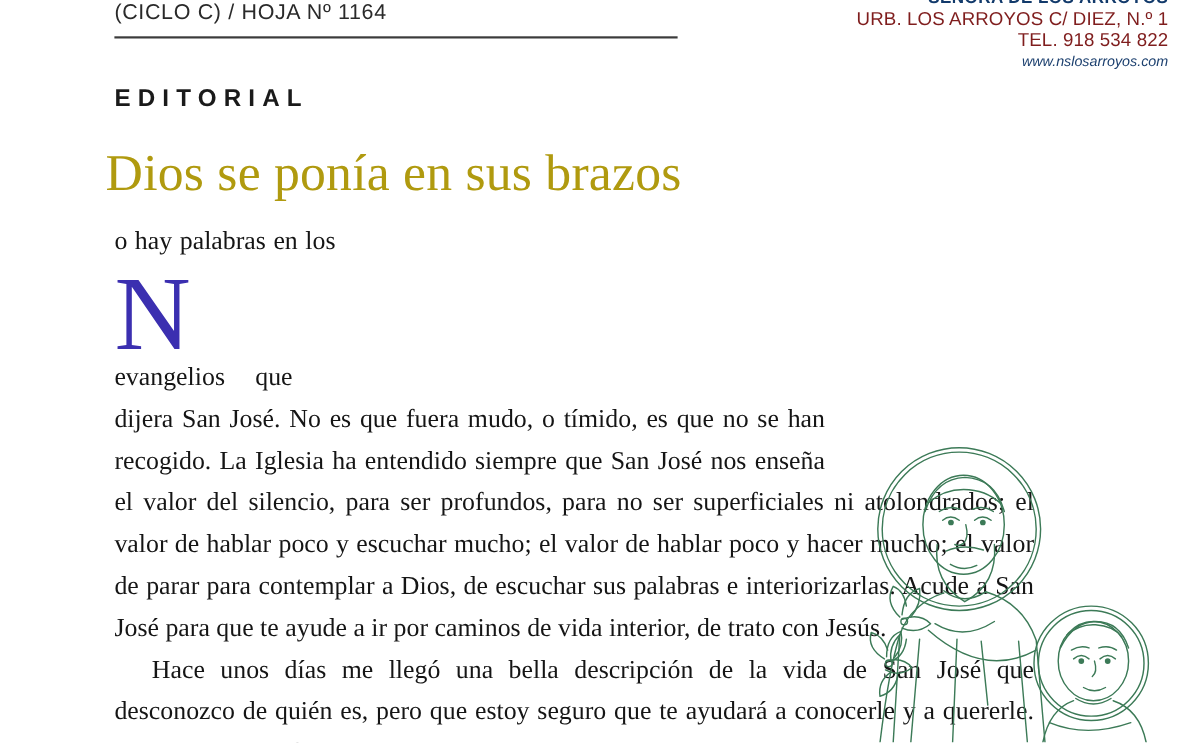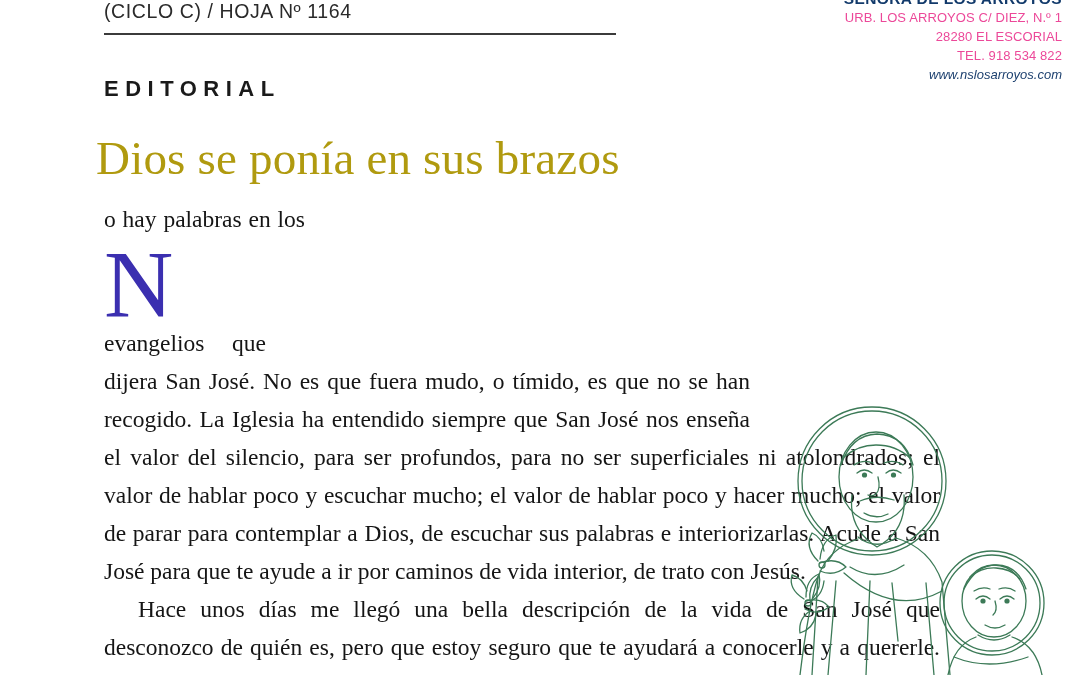--- a/index.html
+++ b/index.html
@@ -55,24 +55,24 @@
   }
   .contact .org {
     font-weight: bold;
     font-size: 15.5px;
     letter-spacing: 0.4px;
     color: #123a6b;
     line-height: 18px;
     white-space: nowrap;
   }
   .contact .line {
-    font-size: 13px;
+    font-size: 17px;
     line-height: 19px;
     letter-spacing: 0.1px;
-    color: #ec4899;
+    color: #7f1d1d;
     white-space: nowrap;
   }
   .contact .web {
     font-size: 13px;
     line-height: 20px;
     color: #1b3f6e;
     white-space: nowrap;
     font-style: italic;
   }
 
@@ -152,21 +152,20 @@
 </head>
 <body>
 
 <div class="masthead">
   <div class="issue-line">(CICLO C) / HOJA Nº 1164</div>
   <div class="masthead-rule"></div>
 
   <div class="contact">
     <div class="org">SEÑORA DE LOS ARROYOS</div>
     <div class="line">URB. LOS ARROYOS C/ DIEZ, N.º 1</div>
-    <div class="line">28280 EL ESCORIAL</div>
     <div class="line">TEL. 918 534 822</div>
     <div class="web">www.nslosarroyos.com</div>
   </div>
 </div>
 
 <div class="kicker">EDITORIAL</div>
 <div class="headline">Dios se ponía en sus brazos</div>
 
 <div class="article">
   <span class="wrap-shape wrap-a"></span>

